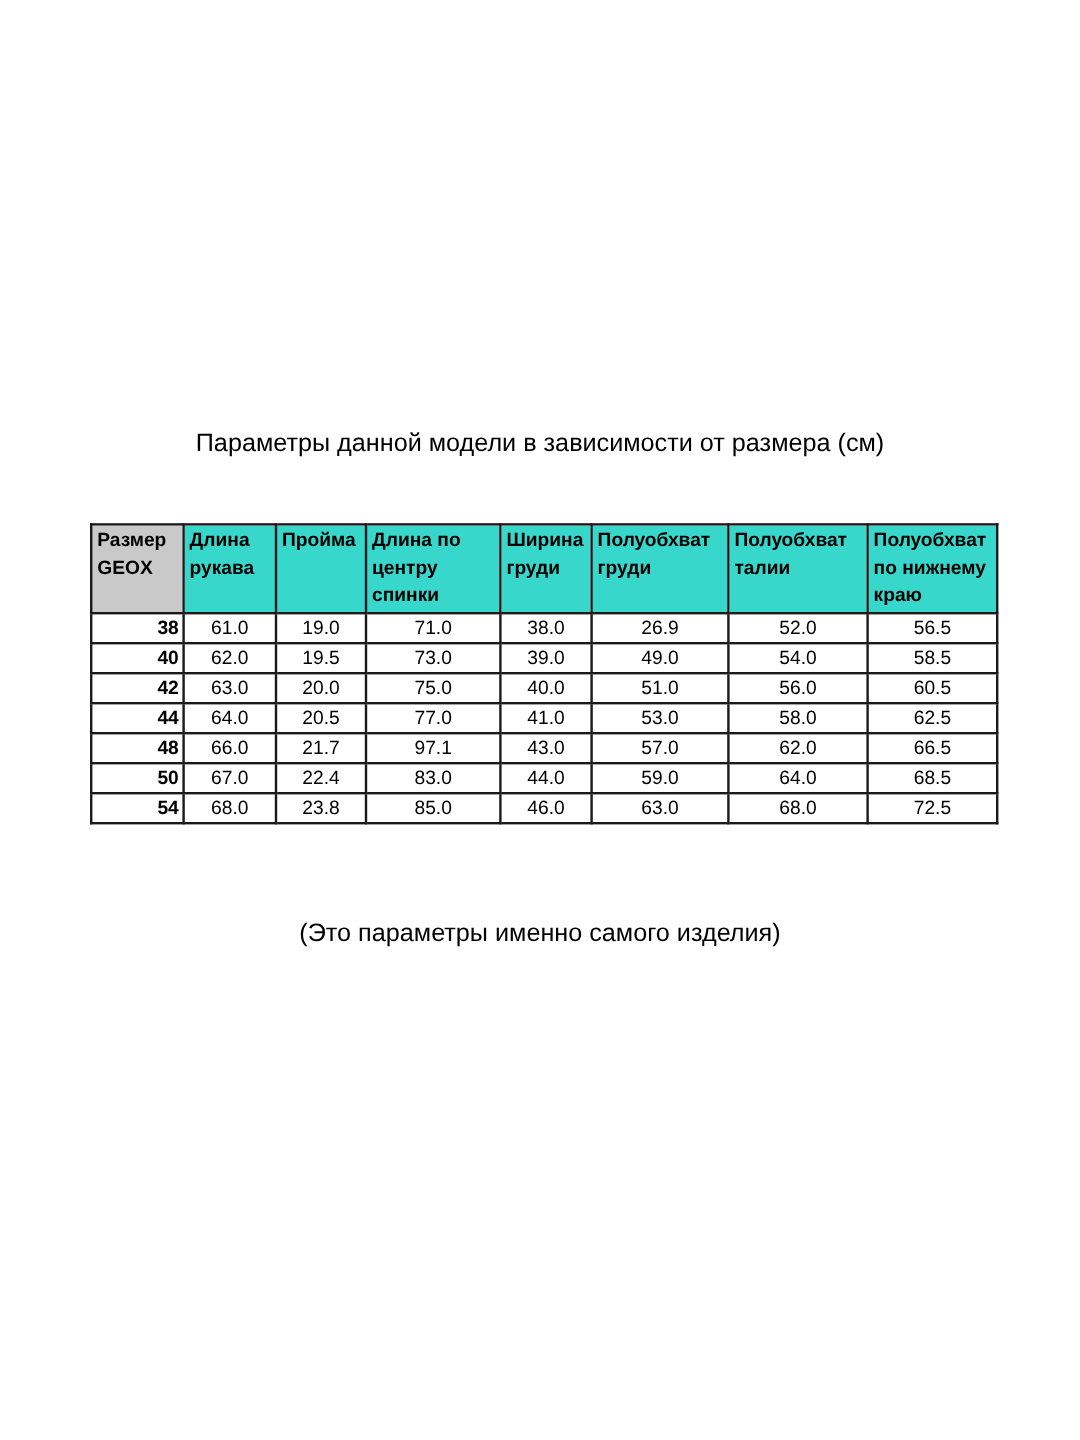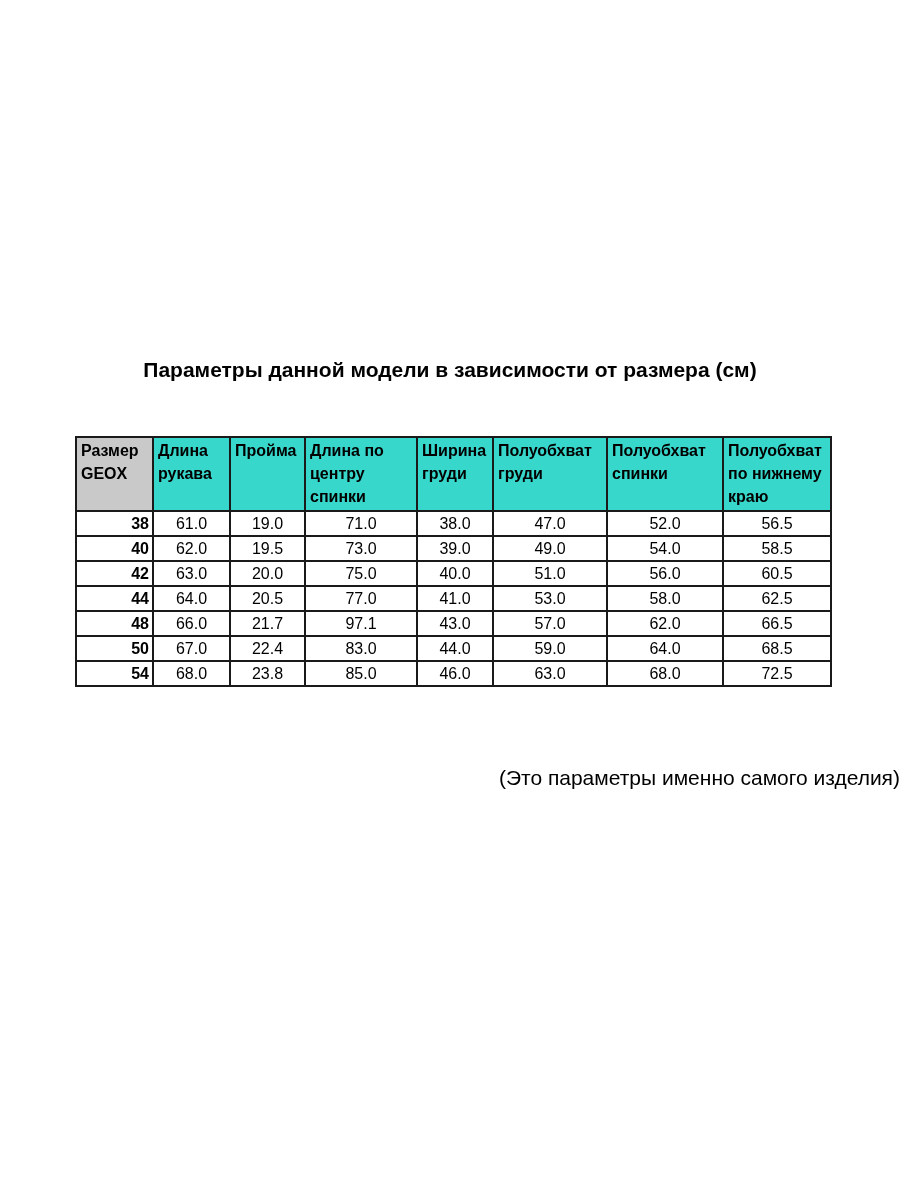--- a/index.html
+++ b/index.html
@@ -23,21 +23,21 @@
     background: var(--page-bg);
     overflow: hidden;
   }
   .title {
     position: absolute;
     top: 356px;
     left: 0;
     width: 900px;
     text-align: center;
     font-size: 21px;
-    font-weight: 700;
+    font-weight: 400;
     line-height: 28px;
     white-space: nowrap;
   }
   table.size-table {
     position: absolute;
     top: 436px;
     left: 75px;
     width: 755px;
     border-collapse: collapse;
     table-layout: fixed;
@@ -75,21 +75,21 @@
   .size-table tbody td.size-col {
     text-align: right;
     font-weight: bold;
     padding-right: 3px;
   }
   .footnote {
     position: absolute;
     top: 764px;
     left: 0;
     width: 900px;
-    text-align: right;
+    text-align: center;
     font-size: 21px;
     line-height: 28px;
     white-space: nowrap;
   }
 </style>
 </head>
 <body>
 
 <div class="page">
 
@@ -107,32 +107,32 @@
       <col style="width:108px">
     </colgroup>
     <thead>
       <tr>
         <th class="size-header">Размер GEOX</th>
         <th>Длина рукава</th>
         <th>Пройма</th>
         <th>Длина по центру спинки</th>
         <th>Ширина груди</th>
         <th>Полуобхват груди</th>
-        <th>Полуобхват спинки</th>
+        <th>Полуобхват талии</th>
         <th>Полуобхват по нижнему краю</th>
       </tr>
     </thead>
     <tbody>
         <tr>
           <td class="size-col">38</td>
           <td>61.0</td>
           <td>19.0</td>
           <td>71.0</td>
           <td>38.0</td>
-          <td>47.0</td>
+          <td>26.9</td>
           <td>52.0</td>
           <td>56.5</td>
         </tr>
         <tr>
           <td class="size-col">40</td>
           <td>62.0</td>
           <td>19.5</td>
           <td>73.0</td>
           <td>39.0</td>
           <td>49.0</td>

